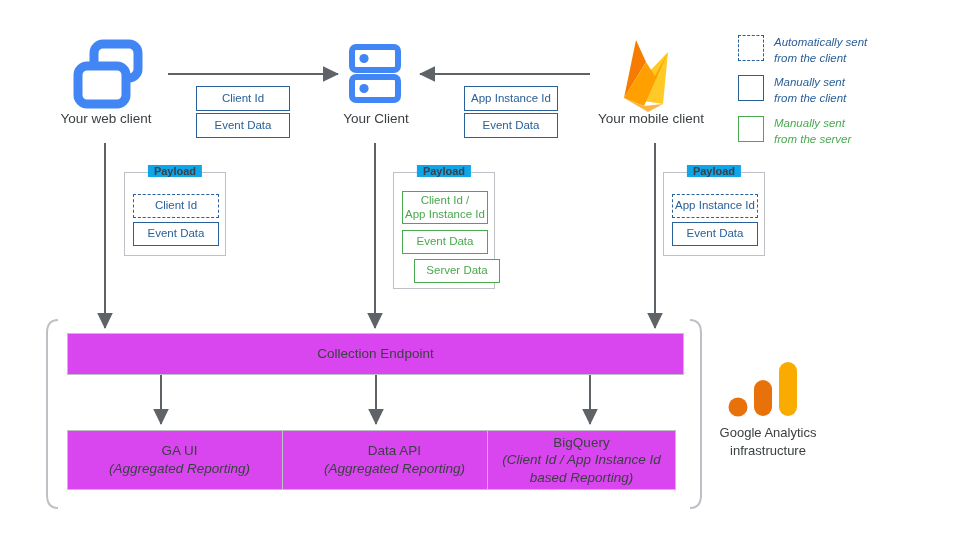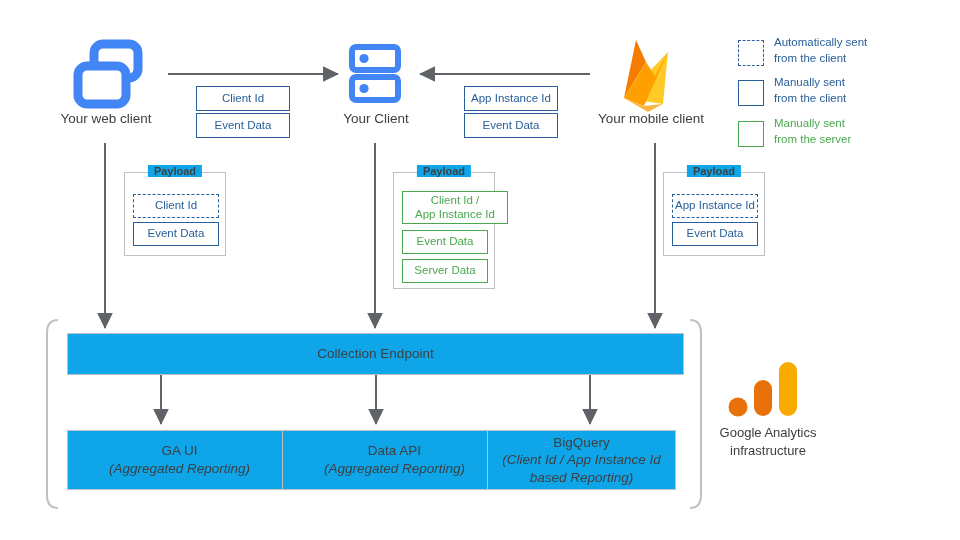--- a/index.html
+++ b/index.html
@@ -46,31 +46,31 @@
     top:-8px;left:50%;transform:translateX(-50%);
     background:#0ea5e9;padding:0 6px;
     font-size:11px;font-weight:bold;color:#3c4043;
     white-space:nowrap;
   }
 
   
   .gbox{
     box-sizing:border-box;
     border:1px solid #bdc1c6;
-    background:#0ea5e9;
+    background:#d946ef;
     display:flex;align-items:center;justify-content:center;
     flex-direction:column;
     text-align:center;
     font-size:13.5px;color:#3c4043;
     line-height:1.3;
   }
   .gbox em{font-style:italic;}
 
   
-  .legend-row{position:absolute;display:flex;align-items:flex-end;}
+  .legend-row{position:absolute;display:flex;align-items:flex-start;font-style:italic;}
   .legend-swatch{
     width:26px;height:26px;box-sizing:border-box;
     border:1.5px solid #2a6099;background:#fff;flex:none;
   }
   .legend-swatch.dashed{border-style:dashed;}
   .legend-swatch.green{border-color:#4aa84f;}
   .legend-text{
     margin-left:10px;font-size:11.5px;line-height:1.35;
     color:#2a6099;white-space:pre-line;
   }
@@ -148,24 +148,24 @@
   <div class="abs chip" style="left:464px;top:113px;width:94px;height:25px;">Event Data</div>
 
   <div class="payload" style="left:124px;top:172px;width:102px;height:84px;">
     <span class="payload-title">Payload</span>
     <div class="chip dashed" style="position:absolute;left:8px;top:21px;width:86px;height:24px;">Client Id</div>
     <div class="chip" style="position:absolute;left:8px;top:49px;width:86px;height:24px;">Event Data</div>
   </div>
 
   <div class="payload" style="left:393px;top:172px;width:102px;height:117px;">
     <span class="payload-title">Payload</span>
-    <div class="chip green" style="position:absolute;left:8px;top:18px;width:106px;height:33px;white-space:pre-line;">Client Id /
+    <div class="chip green" style="position:absolute;left:8px;top:18px;width:86px;height:33px;white-space:pre-line;">Client Id /
 App Instance Id</div>
     <div class="chip green" style="position:absolute;left:8px;top:57px;width:86px;height:24px;">Event Data</div>
-    <div class="chip green" style="position:absolute;left:8px;top:86px;width:86px;height:24px;">Server Data</div>
+    <div class="chip green" style="position:absolute;left:20px;top:86px;width:86px;height:24px;">Server Data</div>
   </div>
 
   <div class="payload" style="left:663px;top:172px;width:102px;height:84px;">
     <span class="payload-title">Payload</span>
     <div class="chip dashed" style="position:absolute;left:8px;top:21px;width:86px;height:24px;">App Instance Id</div>
     <div class="chip" style="position:absolute;left:8px;top:49px;width:86px;height:24px;">Event Data</div>
   </div>
 
   <div class="abs gbox" style="left:67px;top:333px;width:617px;height:42px;">
     <span>Collection Endpoint</span>

